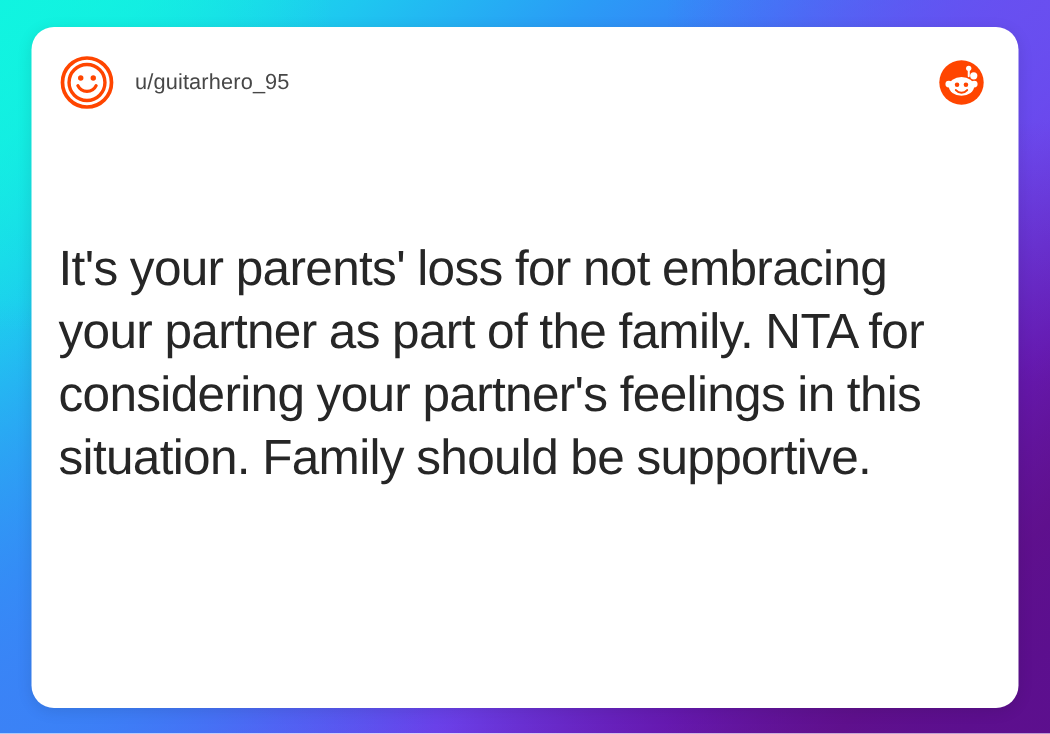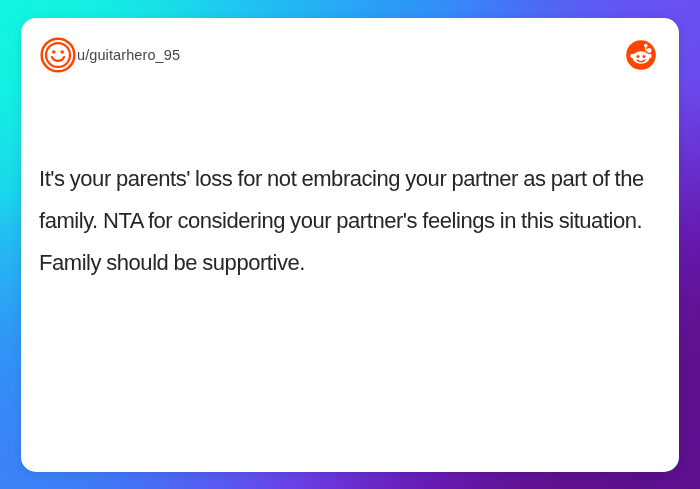--- a/index.html
+++ b/index.html
@@ -75,21 +75,21 @@
   }
 
   #avatar {
     width: 38px;
     height: 38px;
     flex: 0 0 38px;
     display: block;
   }
 
   #username {
-    margin-left: 0;
+    margin-left: 13px;
     font-size: 14.5px;
     color: #474747;
     letter-spacing: 0.1px;
     white-space: nowrap;
   }
 
   #header-spacer { flex: 1 1 auto; }
 
   #reddit-logo {
     width: 32px;
@@ -99,21 +99,21 @@
   }
 
   #quote-body {
     position: absolute;
     left: 18px;
     right: 26px;
     top: 140px;
   }
 
   #quote-text {
-    font-size: 22px;
+    font-size: 33px;
     line-height: 42px;
     color: #262626;
     letter-spacing: -0.45px;
     font-weight: 400;
     margin: 0;
     word-spacing: -0.5px;
   }
 </style>
 </head>
 <body>

